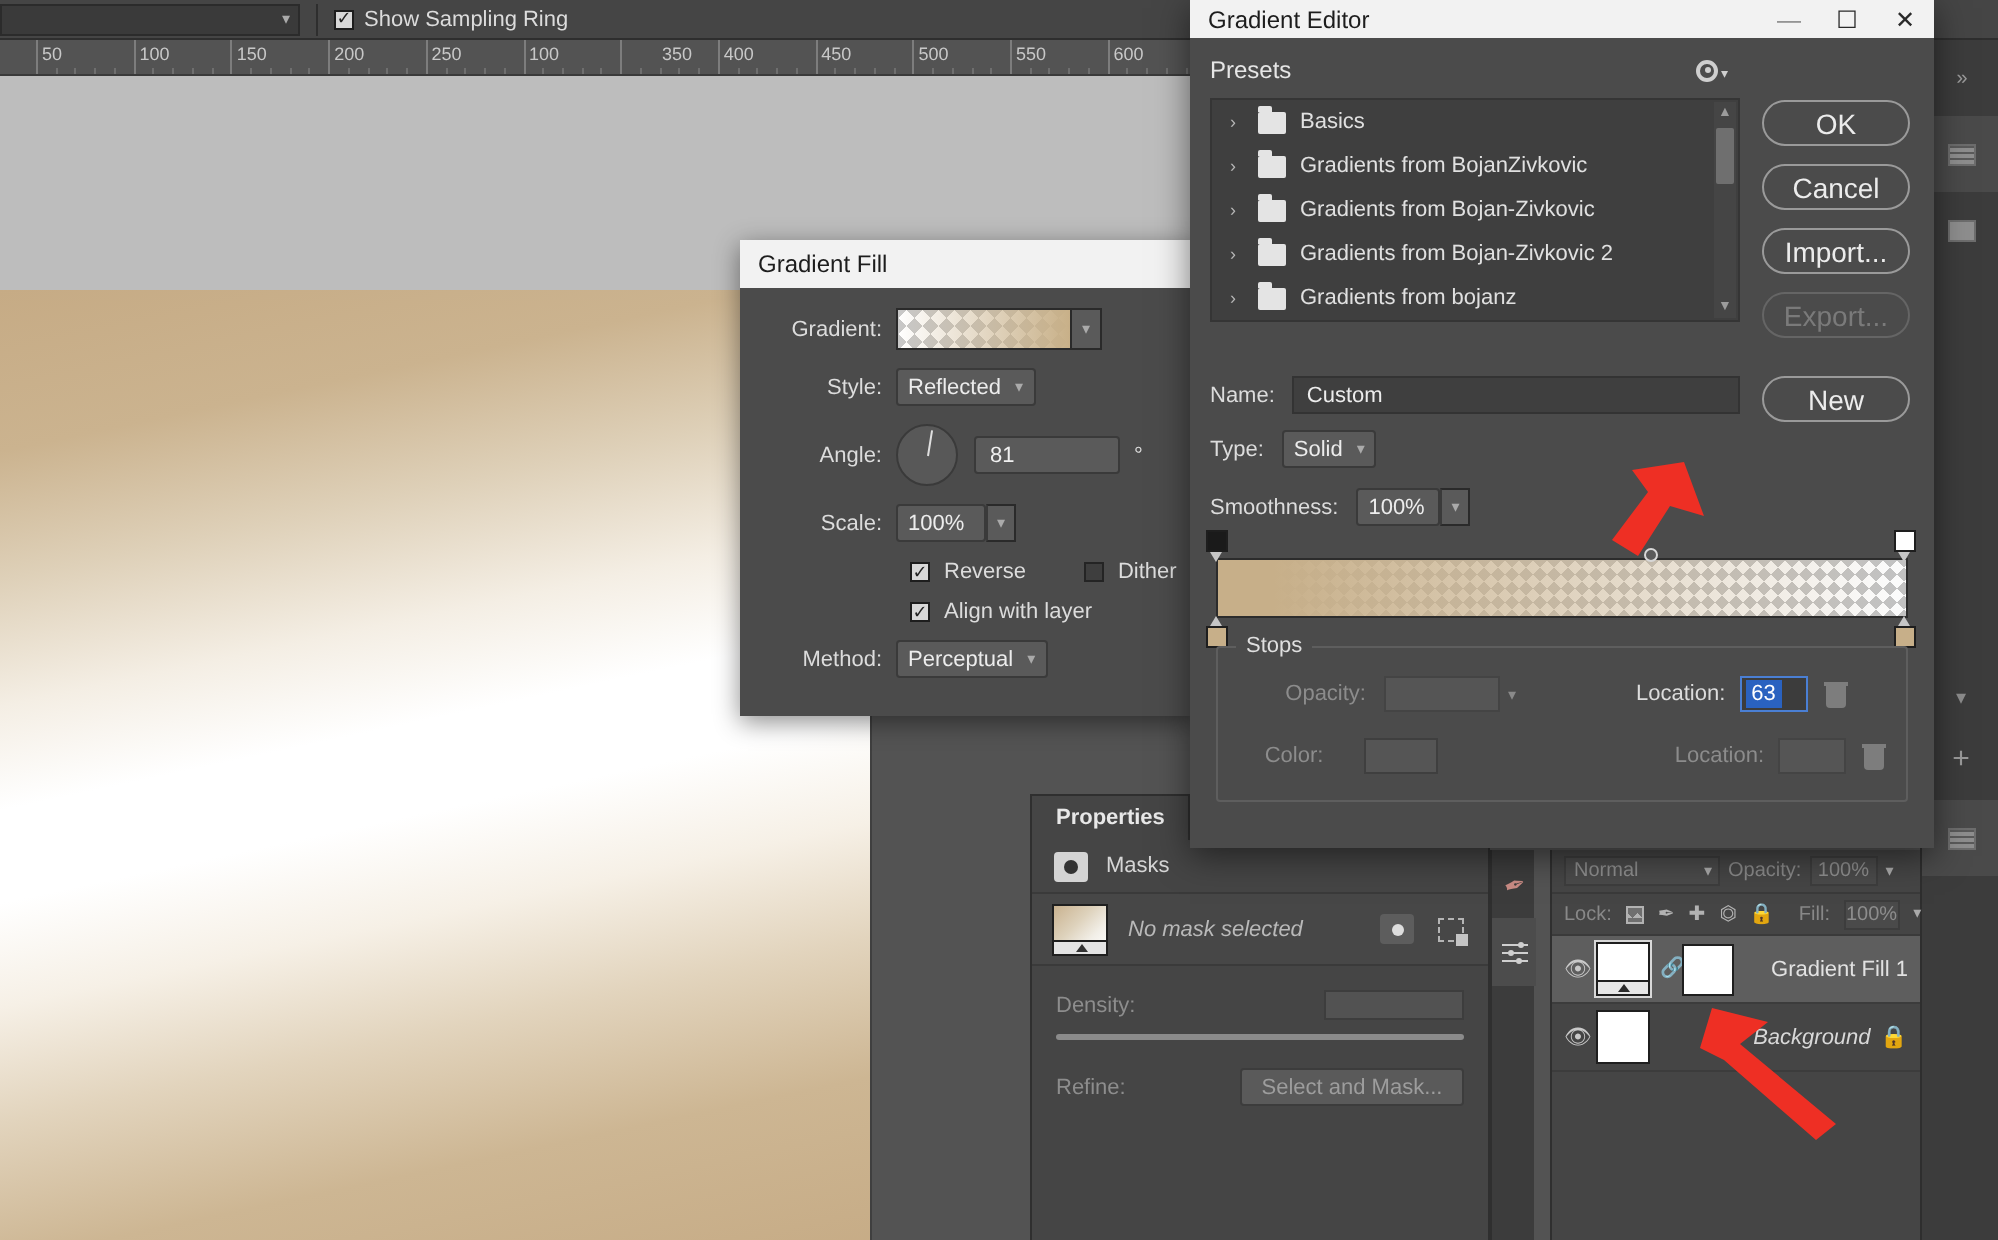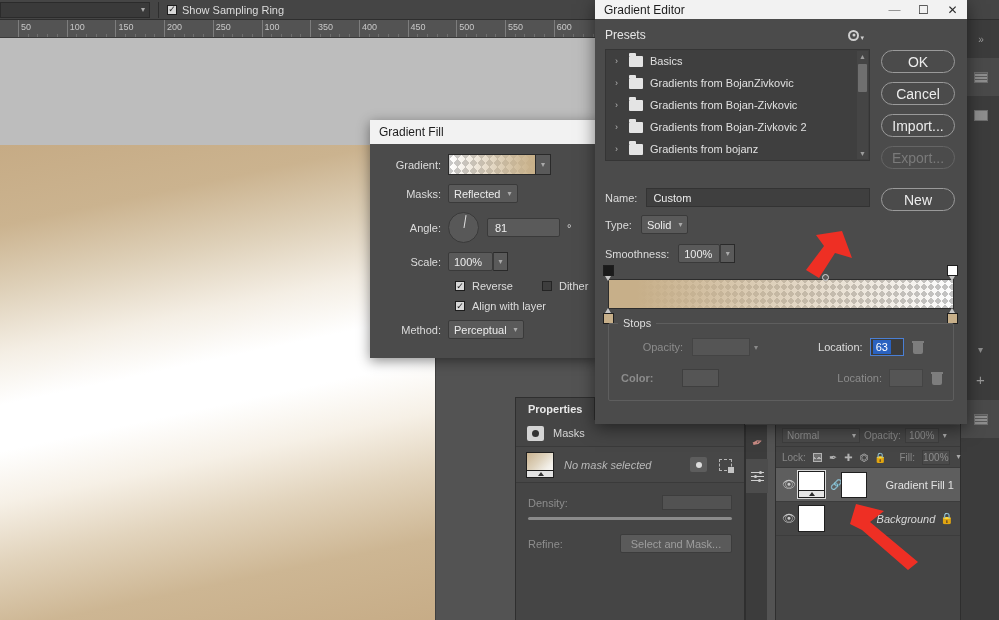--- a/index.html
+++ b/index.html
@@ -523,21 +523,21 @@
     <div class="rtick minor" style="left: 232.28px;"></div>
     <div class="rtick minor" style="left: 242.02px;"></div>
     <div class="rtick minor" style="left: 251.76px;"></div>
     <div class="rtick" style="left: 261.5px;"></div>
     <div class="rlabel" style="left: 261.5px;">100</div>
     <div class="rtick minor" style="left: 271.24px;"></div>
     <div class="rtick minor" style="left: 280.98px;"></div>
     <div class="rtick minor" style="left: 290.72px;"></div>
     <div class="rtick minor" style="left: 300.46px;"></div>
     <div class="rtick" style="left: 310.2px;"></div>
-    <div class="rlabel" style="left: 315px;">350</div>
+    <div class="rlabel" style="left: 328px;">350</div>
     <div class="rtick minor" style="left: 319.94px;"></div>
     <div class="rtick minor" style="left: 329.68px;"></div>
     <div class="rtick minor" style="left: 339.42px;"></div>
     <div class="rtick minor" style="left: 349.16px;"></div>
     <div class="rtick" style="left: 358.9px;"></div>
     <div class="rlabel" style="left: 358.9px;">400</div>
     <div class="rtick minor" style="left: 368.64px;"></div>
     <div class="rtick minor" style="left: 378.38px;"></div>
     <div class="rtick minor" style="left: 388.12px;"></div>
     <div class="rtick minor" style="left: 397.86px;"></div>
@@ -738,21 +738,21 @@
   <div class="gf-body">
     <div class="gf-row">
       <span class="gf-lab">Gradient:</span>
       <span class="gf-grad-swatch"></span>
       <span class="gf-swatch-chev">
         <span class="chev">▾</span>
       </span>
     </div>
 
     <div class="gf-row">
-      <span class="gf-lab">Masks:</span>
+      <span class="gf-lab">Style:</span>
       <span class="gf-select">
         <span>Reflected</span>
         <span class="chev">▾</span>
       </span>
     </div>
 
     <div class="gf-row">
       <span class="gf-lab">Angle:</span>
       <span class="gf-dial">
           <i></i>
@@ -912,21 +912,21 @@
       <span class="sg-chev">▾</span>
 
       <span class="sg-lab" style="margin-left:60px; color:#dcdcdc;">Location:</span>
       <span class="sg-box blue" style="width:34px; margin-left:7px;">
         <span class="sg-sel">63</span>
       </span>
       <span class="trash"></span>
     </div>
 
     <div class="sg-row" style="margin-bottom:0;">
-      <span class="sg-lab" style="width:62px; text-align:left;font-weight:bold;">Color:</span>
+      <span class="sg-lab" style="width:62px; text-align:center;">Color:</span>
       <span class="sg-colorbox" style="margin-left:9px;"></span>
 
       <span class="sg-lab" style="margin-left:118px;">Location:</span>
       <span class="sg-box" style="width:40px; margin-left:7px;"></span>
       <span class="trash"></span>
     </div>
   </div>
 </div>
 
 <svg class="arrow-svg" style="left:795px; top:228px;" width="60" height="55" viewBox="0 0 60 55">

